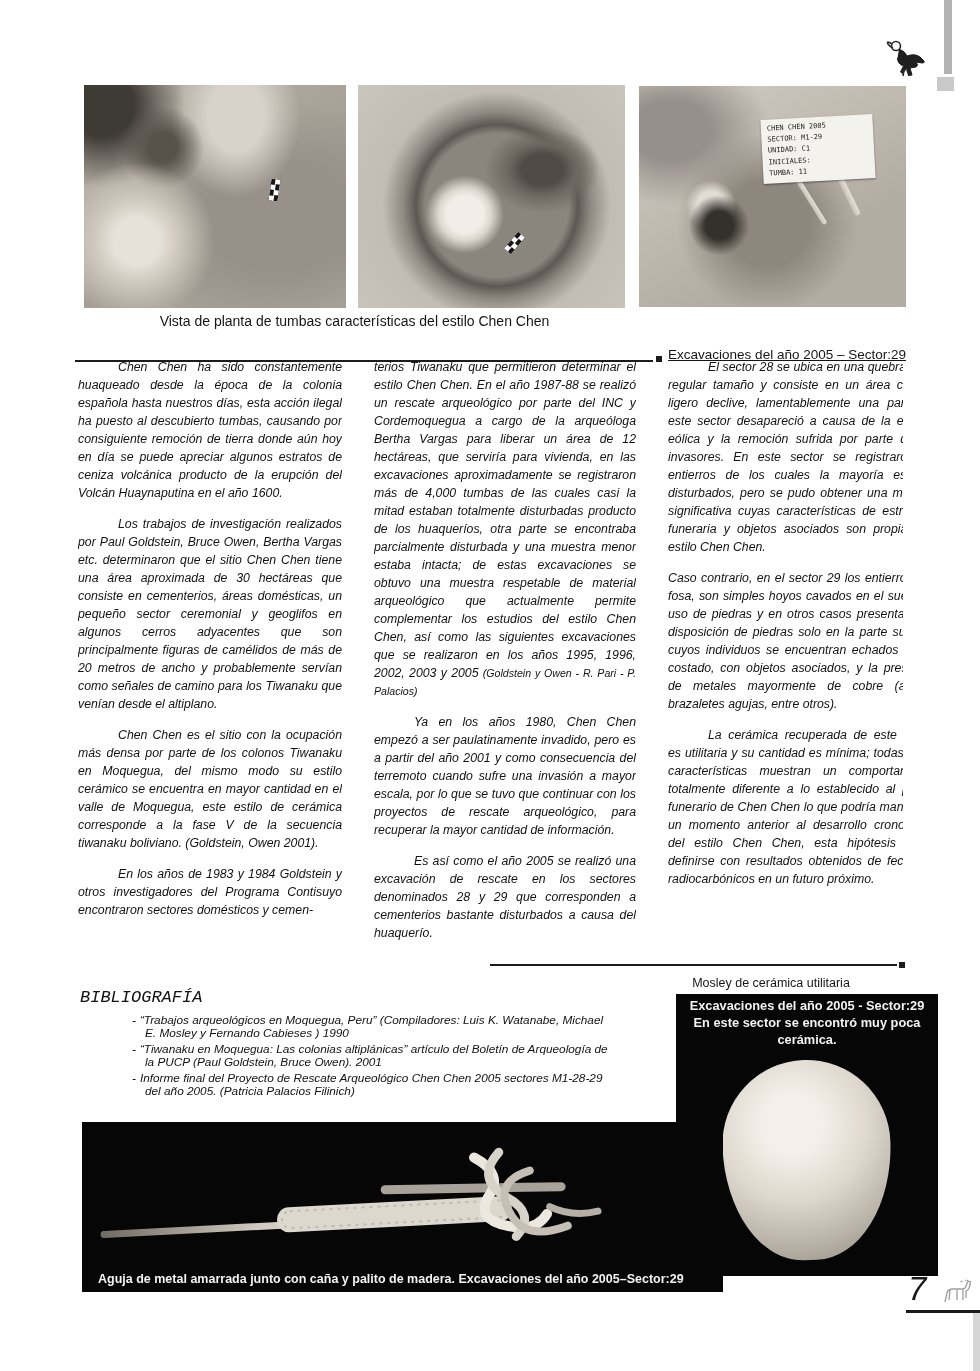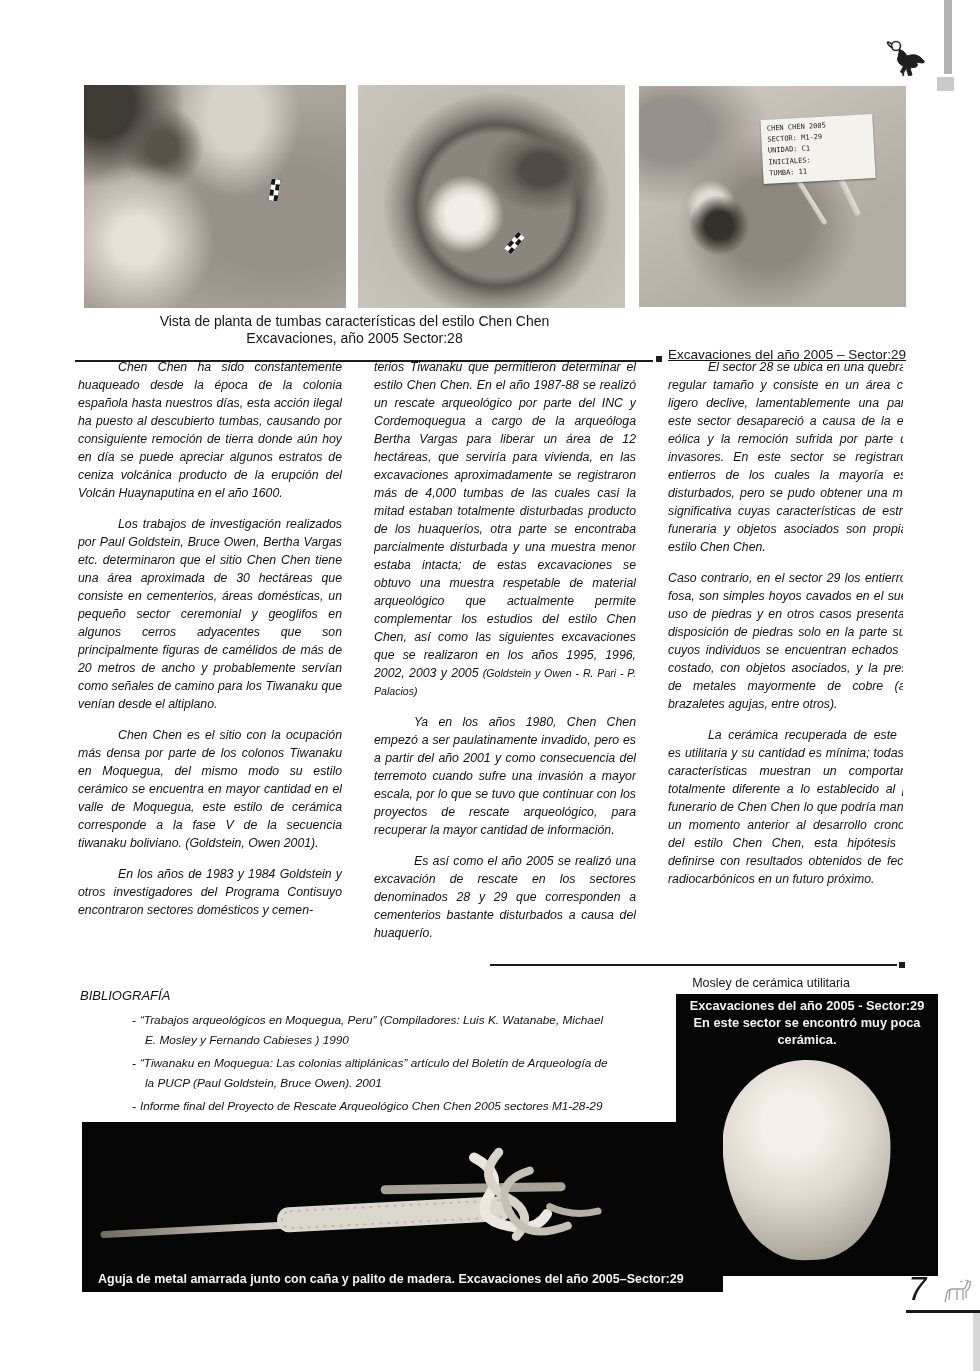--- a/index.html
+++ b/index.html
@@ -70,23 +70,23 @@
   .col { overflow:hidden; }
   .para { font-style:italic; font-size:12.3px; line-height:18px; text-align:justify;
     margin:0 0 13px 0; color:#121212; }
   .indent { text-indent:40px; }
   .cite { font-size:10.6px; }
   .article-end-rule { position:absolute; left:490px; top:964px; width:407px; height:2px; background:#1c1c1c; }
   .article-end-rule .sq { position:absolute; right:-8px; top:-2px; width:6px; height:6px; background:#1c1c1c; }
 
   
   .biblio { position:absolute; left:80px; top:988px; width:528px; }
-  .biblio-title { font-style:italic; font-size:13px; margin-bottom:7px; color:#121212; }
+  .biblio-title { font-style:italic; font-size:17px; margin-bottom:7px; color:#121212;font-family:Liberation Mono, monospace; }
   .biblio-list { margin:0 0 0 52px; padding:0; list-style:none; }
-  .biblio-item { font-style:italic; font-size:11.8px; line-height:20px; margin:0 0 3px 0;
+  .biblio-item { font-style:italic; font-size:11.8px; line-height:13px; margin:0 0 3px 0;
     padding-left:13px; text-indent:-13px; color:#121212; }
   .biblio-item .dash { margin-right:4px; }
 
   
   .vessel-caption { position:absolute; left:640px; top:976px; width:262px; text-align:center;
     font-size:12.5px; color:#161616; }
   .photo-vessel { left:640px; top:994px; width:262px; height:282px; background:#060606;margin-left:36px; }
   .vessel-overlay { position:absolute; left:0; right:0; top:3px; text-align:center;
     font-weight:bold; font-size:12.8px; line-height:17px; color:#f2f2f2; }
   .vessel-shape { position:absolute; left:50%; top:59%; width:168px; height:200px;
@@ -132,21 +132,20 @@
       <div>CHEN CHEN 2005</div>
       <div>SECTOR: M1-29</div>
       <div>UNIDAD: C1</div>
       <div>INICIALES:</div>
       <div>TUMBA: 11</div>
     </div>
   </figure>
 
   <div class="caption caption-top-left">
     <div>Vista de planta de tumbas características del estilo Chen Chen</div>
-    <div>Excavaciones, año 2005 Sector:28</div>
   </div>
   <div class="rule-row">
     <div class="rule-line"></div>
     <div class="rule-dot"></div>
     <div class="rule-caption">Excavaciones del año 2005 – Sector:29</div>
   </div>
 
   <div class="columns">
     <div class="col">
       <p class="para indent">Chen Chen ha sido constantemente huaqueado desde la época de la colonia española hasta nuestros días, esta acción ilegal ha puesto al descubierto tumbas, causando por consiguiente remoción de tierra donde aún hoy en día se puede apreciar algunos estratos de ceniza volcánica producto de la erupción del Volcán Huaynaputina en el año 1600.</p>

